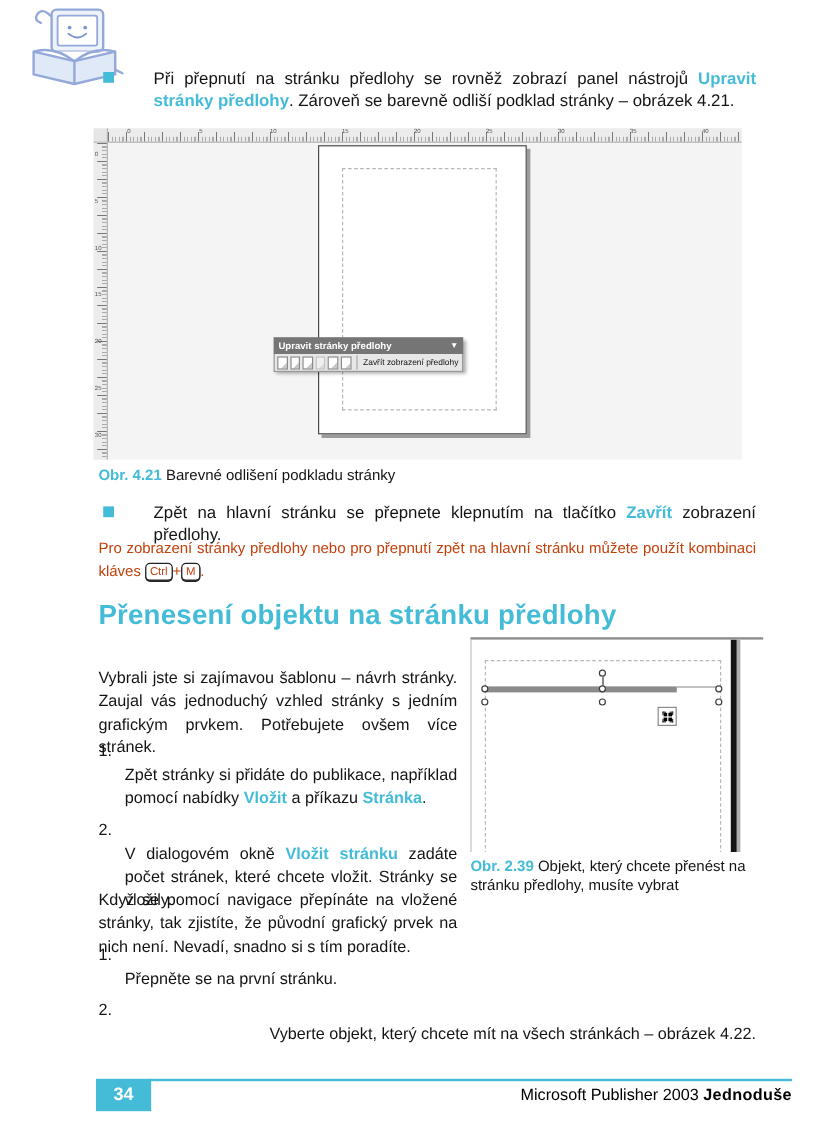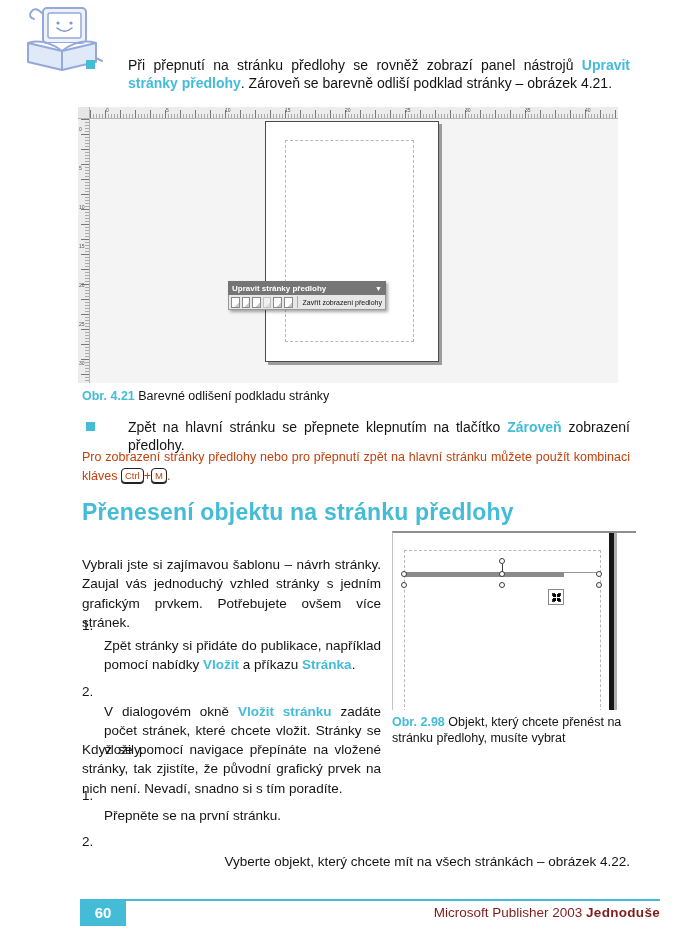--- a/index.html
+++ b/index.html
@@ -72,21 +72,21 @@
   .handle{position:absolute;width:6px;height:6px;border:1px solid #3d3d3d;border-radius:50%;background:#fff;box-sizing:border-box;}
   .rot-stem{position:absolute;left:109px;top:31px;width:1px;height:9px;background:#3d3d3d;}
   .move-box{position:absolute;left:155px;top:56px;width:16px;height:16px;background:#fff;border:1px solid #8a8a8a;box-sizing:border-box;display:flex;align-items:center;justify-content:center;}
   .move-glyph{width:9px;height:9px;border:1px dashed #333;box-sizing:border-box;
     background-image:linear-gradient(#000,#000),linear-gradient(#000,#000),linear-gradient(#000,#000),linear-gradient(#000,#000);
     background-size:3px 3px;background-repeat:no-repeat;background-position:left top,right top,left bottom,right bottom;}
 
   
   .footer-rule{left:124px;top:899px;width:536px;height:2px;background:#44bcd8;}
   .page-box{left:80px;top:899px;width:46px;height:27px;background:#44bcd8;color:#fff;font-size:15px;font-weight:bold;display:flex;align-items:center;justify-content:center;}
-  .footer-text{left:300px;top:905px;width:360px;text-align:right;font-size:13.5px;color:#7f1d1d;}
+  .footer-text{left:300px;top:905px;width:360px;text-align:right;font-size:13.5px;color:#000000;}
   .footer-text .brand{font-weight:bold;letter-spacing:.3px;}
 </style>
 </head>
 <body>
 
 <div class="abs mascot">
   <svg width="84" height="70" viewBox="0 0 84 70">
     <path d="M22 9 q-7 -7 -11 -1 q-3 5 3 7" fill="none" stroke="#94a9d9" stroke-width="2" stroke-linecap="round"></path>
     <rect x="23" y="4" width="43" height="35" rx="4" fill="#eef3fb" stroke="#94a9d9" stroke-width="2"></rect>
     <rect x="28" y="9" width="33" height="25" rx="2" fill="#ffffff" stroke="#94a9d9" stroke-width="1.5"></rect>
@@ -147,21 +147,21 @@
     </div>
   </div>
 </div>
 
 <div class="abs caption cap421">
   <span class="cbold">Obr. 4.21</span><span> Barevné odlišení podkladu stránky</span>
 </div>
 
 <div class="abs b2 bullet-row">
   <span class="bullet-sq"></span>
-  <span class="bullet-text"><span>Zpět na hlavní stránku se přepnete klepnutím na tlačítko </span><span class="cbold">Zároveň</span><span> zobrazení předlohy.</span></span>
+  <span class="bullet-text"><span>Zpět na hlavní stránku se přepnete klepnutím na tlačítko </span><span class="cbold">Zavřít</span><span> zobrazení předlohy.</span></span>
 </div>
 
 <div class="abs note">
   <span>Pro zobrazení stránky předlohy nebo pro přepnutí zpět na hlavní stránku můžete použít kombinaci kláves </span><span class="key">Ctrl</span><span>+</span><span class="key">M</span><span>.</span>
 </div>
 
 <div class="abs heading">Přenesení objektu na stránku předlohy</div>
 
 <div class="abs para1 body-text">Vybrali jste si zajímavou šablonu – návrh stránky. Zaujal vás jednoduchý vzhled stránky s jedním grafickým prvkem. Potřebujete ovšem více stránek.</div>
 
@@ -189,33 +189,33 @@
   <div class="handle" style="left:203px;top:38px;"></div>
   <div class="handle" style="left:8px;top:49px;"></div>
   <div class="handle" style="left:106px;top:49px;"></div>
   <div class="handle" style="left:203px;top:49px;"></div>
   <div class="move-box">
     <div class="move-glyph"></div>
   </div>
 </div>
 
 <div class="abs caption cap422">
-  <span class="cbold">Obr. 2.98</span><span> Objekt, který chcete přenést na stránku předlohy, musíte vybrat</span>
+  <span class="cbold">Obr. 2.39</span><span> Objekt, který chcete přenést na stránku předlohy, musíte vybrat</span>
 </div>
 
 <div class="abs para2 body-text">Když se pomocí navigace přepínáte na vložené stránky, tak zjistíte, že původní grafický prvek na nich není. Nevadí, snadno si s tím poradíte.</div>
 
 <div class="abs list2">
   <div class="li">
     <span class="li-num">1.</span>
     <span class="li-body body-text" style="text-align:left;">Přepněte se na první stránku.</span>
   </div>
   <div class="li">
     <span class="li-num">2.</span>
     <span class="li-body body-text" style="text-align:right;">Vyberte objekt, který chcete mít na všech stránkách – obrázek 4.22.</span>
   </div>
 </div>
 
 <div class="abs footer-rule"></div>
-<div class="abs page-box">60</div>
+<div class="abs page-box">34</div>
 <div class="abs footer-text">
   <span>Microsoft Publisher 2003 </span><span class="brand">Jednoduše</span>
 </div>
 
 </body></html>

